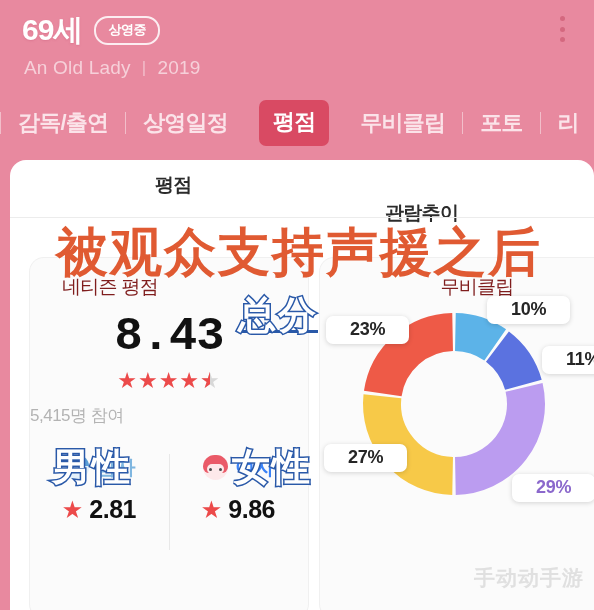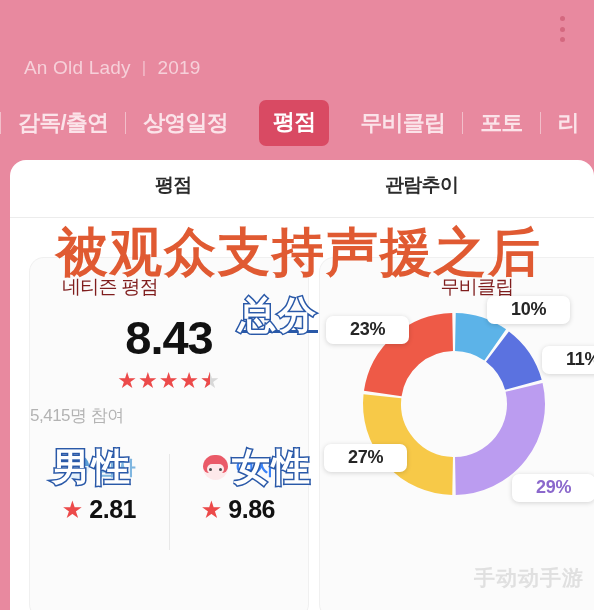--- a/index.html
+++ b/index.html
@@ -78,21 +78,21 @@
   }
   #section-head {
     position:absolute; left:0; top:0; width:584px; height:58px;
   }
   .section-title {
     position:absolute; top:12px;
     font-size:19px; font-weight:bold; color:#2b2b2b;
     letter-spacing:-.7px;
   }
   #section-rating { left:145px; }
-  #section-trend  { left:375px; }
+  #section-trend  { left:375px;margin-top:28px; }
   #head-underline {
     position:absolute; left:0; top:57px; width:584px; height:1px;
     background:#ececec;
   }
 
   
   #inner-left {
     position:absolute; left:20px; top:98px;
     width:278px; height:360px;
     background:#fbfbfb; border-radius:14px;
@@ -109,21 +109,21 @@
     text-align:center; font-size:19px; color:#7f1d1d;
     letter-spacing:-.7px;
   }
   #inner-left .inner-title { text-align:left; left:0; padding-left:32px; }
   #inner-right .inner-title { text-align:center; padding-left:40px; }
 
   
   #score-value {
     position:absolute; left:0; top:52px; width:278px;
     text-align:center; font-size:47px; font-weight:bold;
-    color:#111111; letter-spacing:-1px;
+    color:#111111; letter-spacing:-1px;font-family:Liberation Mono, monospace;
   }
   #star-row {
     position:absolute; left:0; top:112px; width:278px;
     text-align:center; font-size:22px; letter-spacing:1px;
     line-height:1; white-space:nowrap;
   }
   #star-row .s-full { color:#ec4a4a; }
   #star-row .s-half {
     position:relative; display:inline-block; color:#d8d8d8;
   }
@@ -244,20 +244,24 @@
     position:absolute; right:10px; bottom:18px;
     font-size:21px; font-weight:bold; color:#e0e0e0;
     letter-spacing:1px; pointer-events:none;
   }
 </style>
 </head>
 <body>
 
 <div id="header">
 
+  <div id="title-row">
+    <span id="movie-age">69세</span>
+    <span id="status-badge">상영중</span>
+  </div>
 
   <div id="subtitle-row">
     <span>An Old Lady</span>
     <span id="subtitle-sep">|</span>
     <span>2019</span>
   </div>
 
   <div id="kebab-menu">
     <i></i>
     <i></i>

